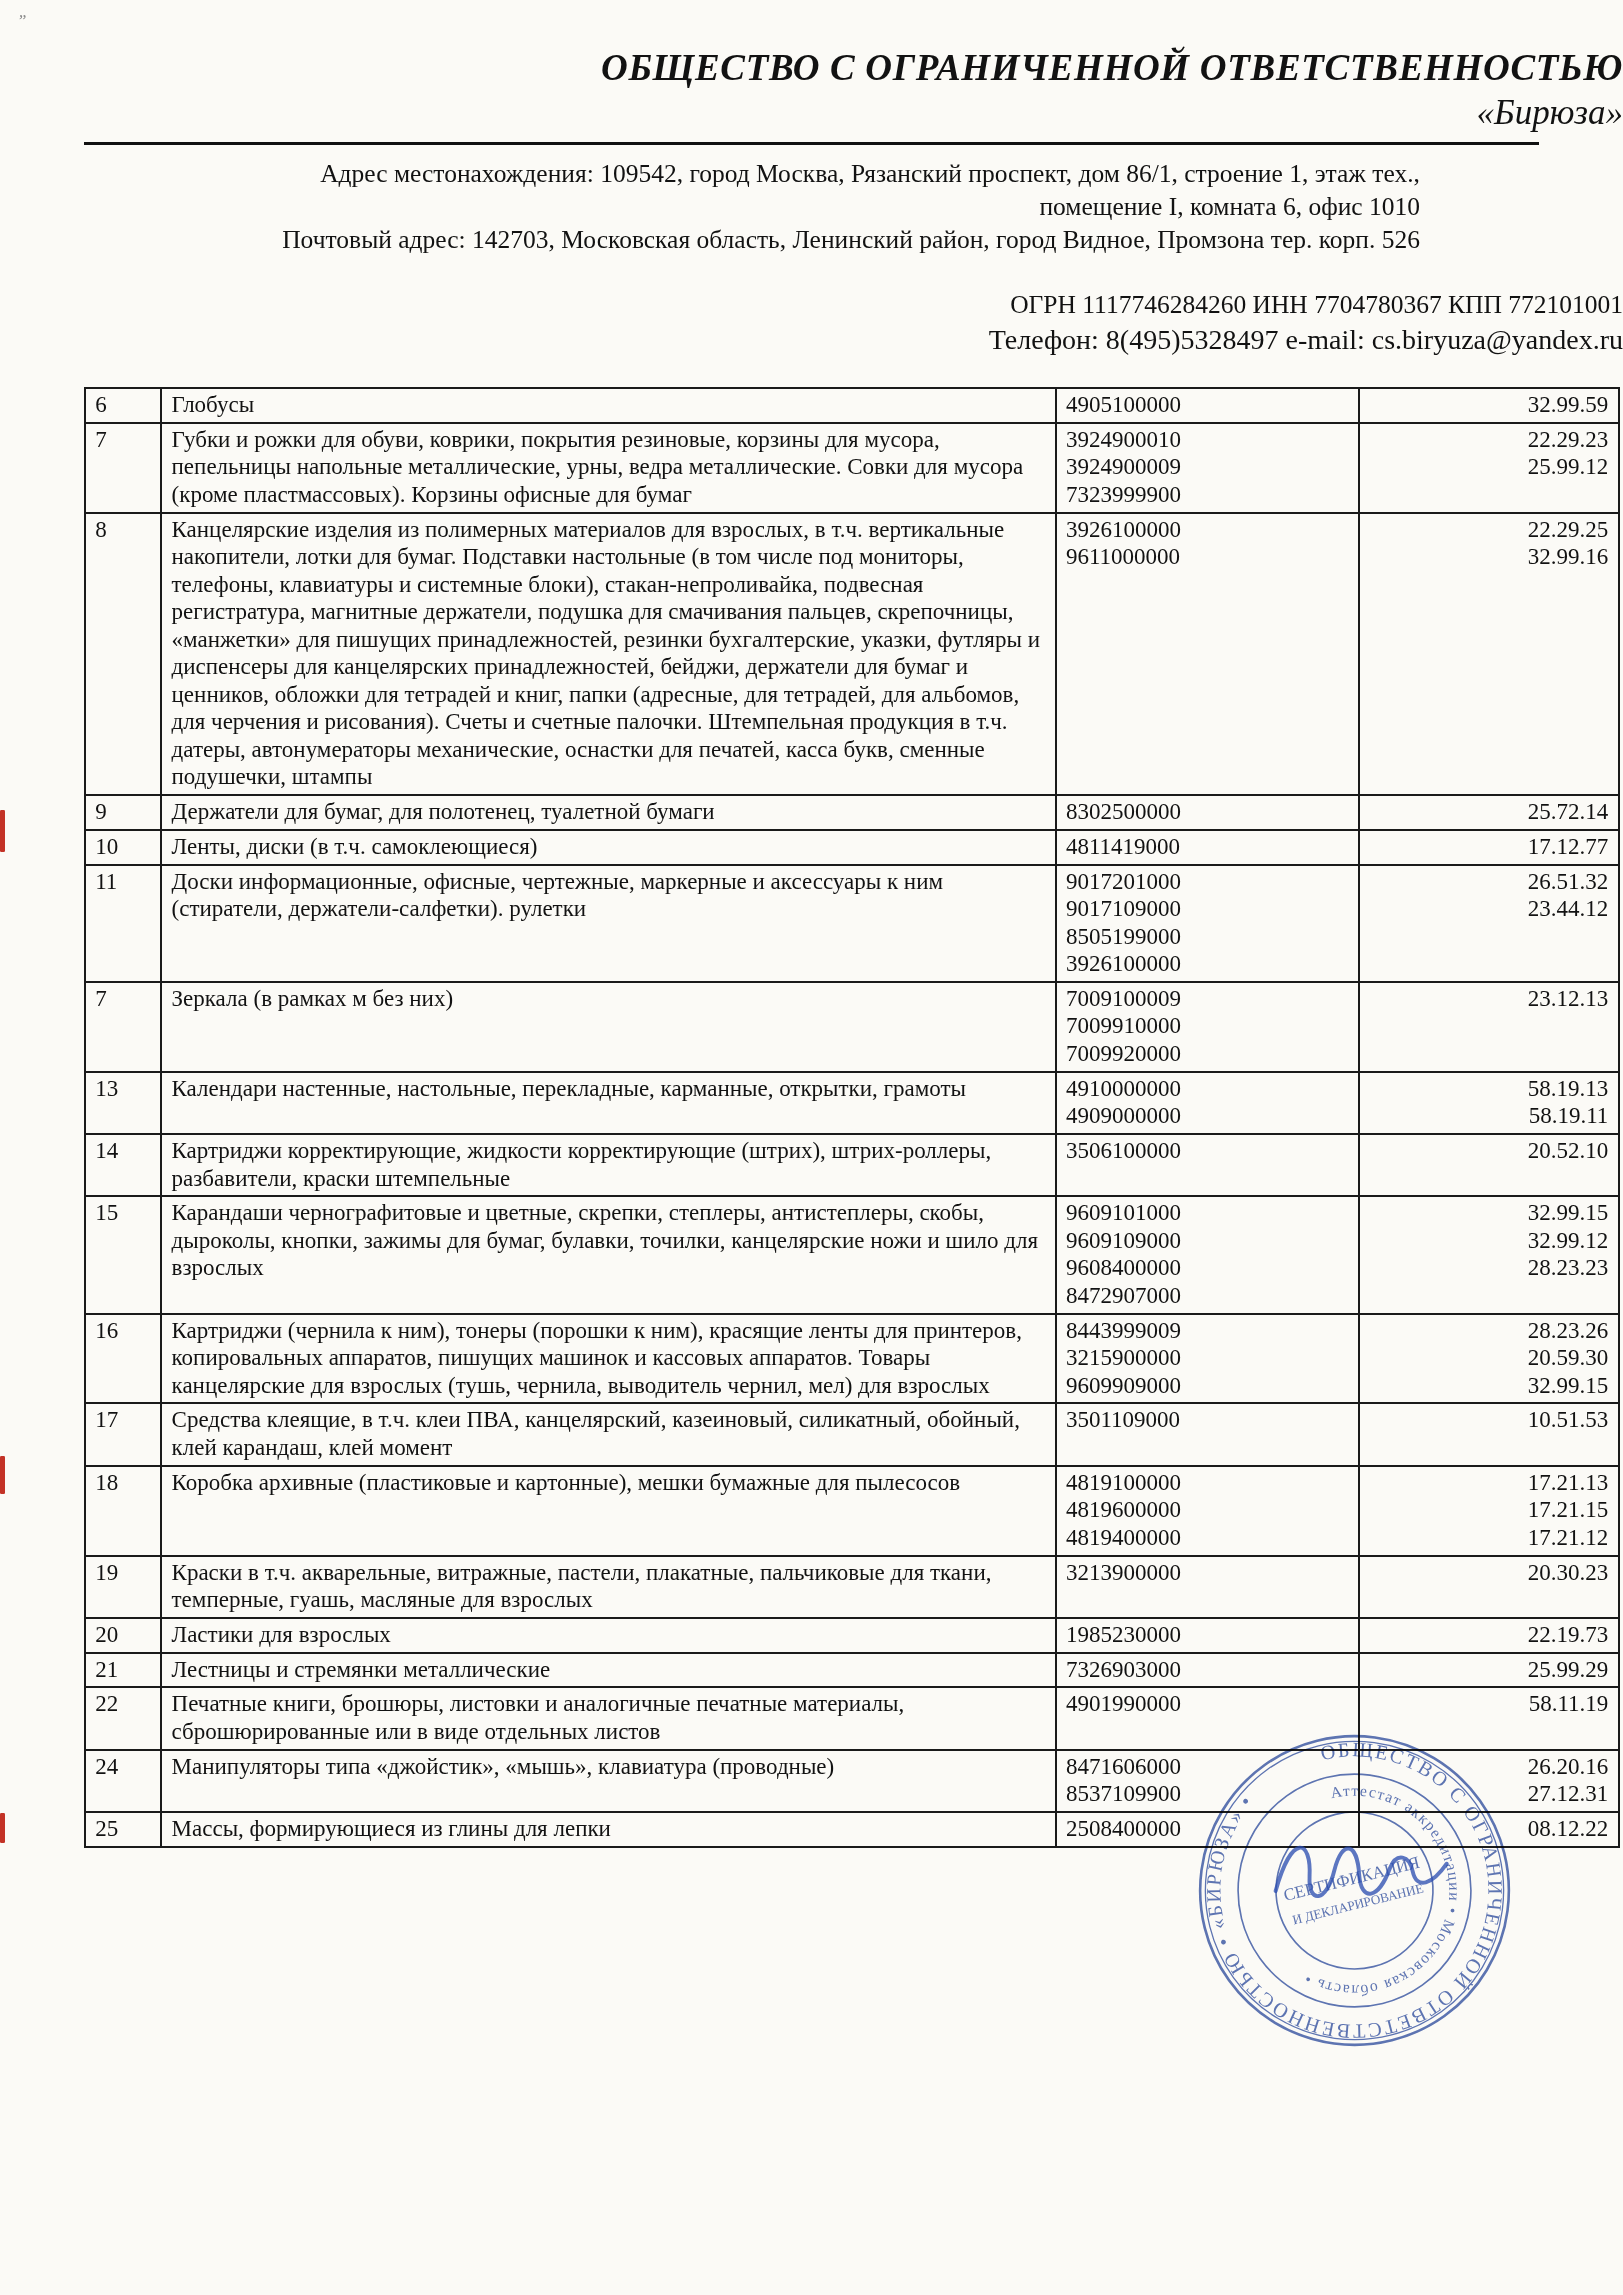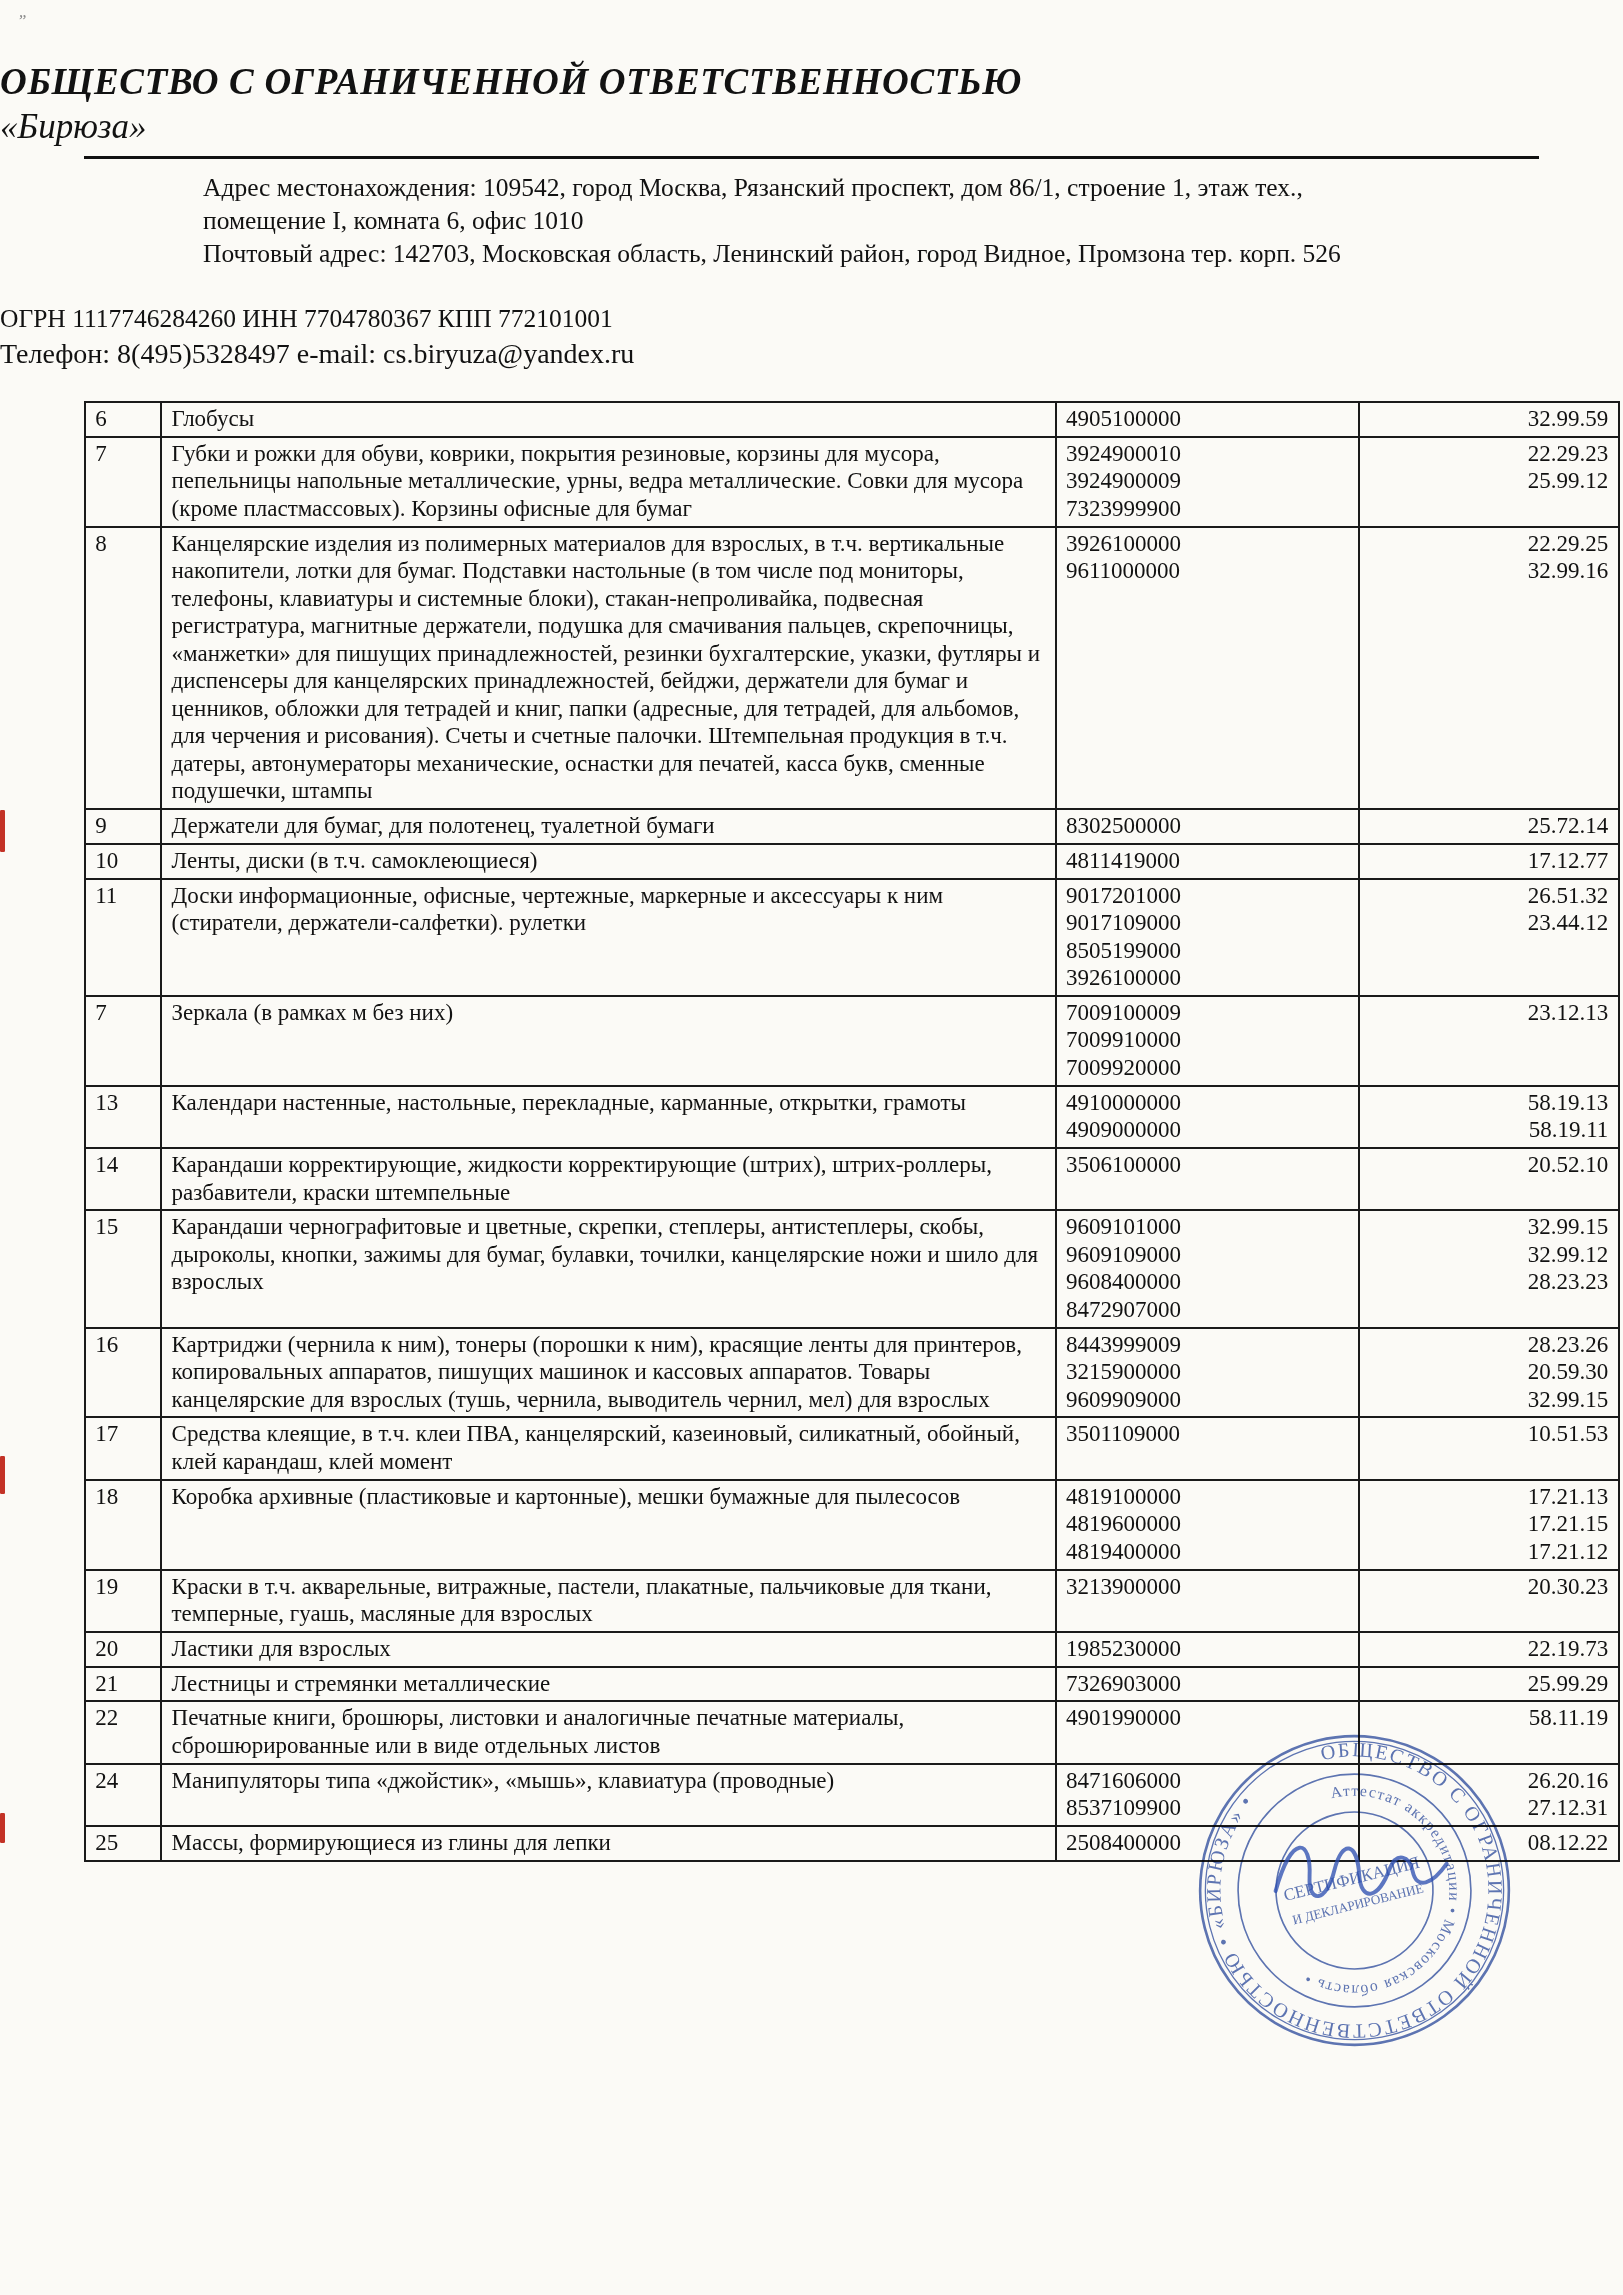--- a/index.html
+++ b/index.html
@@ -9,21 +9,21 @@
     font-family:"Liberation Serif", serif;
     color:#121212;
   }
   .page{
     position:relative;
     width:1623px;height:2295px;
     background:#fbfaf6;
     overflow:hidden;
   }
   
-  .header{ text-align:left; padding-top:60px; }
+  .header{ text-align:right; padding-top:46px; }
   .title-line1{
     font-size:37px; font-weight:bold; font-style:italic;
     letter-spacing:0.7px;
   }
   .title-line2{
     font-size:35px; font-weight:normal; font-style:italic;
     margin-top:3.9px;
   }
   .title-rule{
     height:0; border:none; border-top:3.9px solid #111;
@@ -167,21 +167,21 @@
         <tr>
       <td class="c-num">13</td>
       <td class="c-desc">Календари настенные, настольные, перекладные, карманные, открытки, грамоты</td>
       <td class="c-codes">4910000000
 4909000000</td>
       <td class="c-okpd">58.19.13
 58.19.11</td>
     </tr>
         <tr>
       <td class="c-num">14</td>
-      <td class="c-desc">Карандаши корректирующие, жидкости корректирующие (штрих), штрих-роллеры, разбавители, краски штемпельные</td>
+      <td class="c-desc">Картриджи корректирующие, жидкости корректирующие (штрих), штрих-роллеры, разбавители, краски штемпельные</td>
       <td class="c-codes">3506100000</td>
       <td class="c-okpd">20.52.10</td>
     </tr>
         <tr>
       <td class="c-num">15</td>
       <td class="c-desc">Карандаши чернографитовые и цветные, скрепки, степлеры, антистеплеры, скобы, дыроколы, кнопки, зажимы для бумаг, булавки, точилки, канцелярские ножи и шило для взрослых</td>
       <td class="c-codes">9609101000
 9609109000
 9608400000
 8472907000</td>

